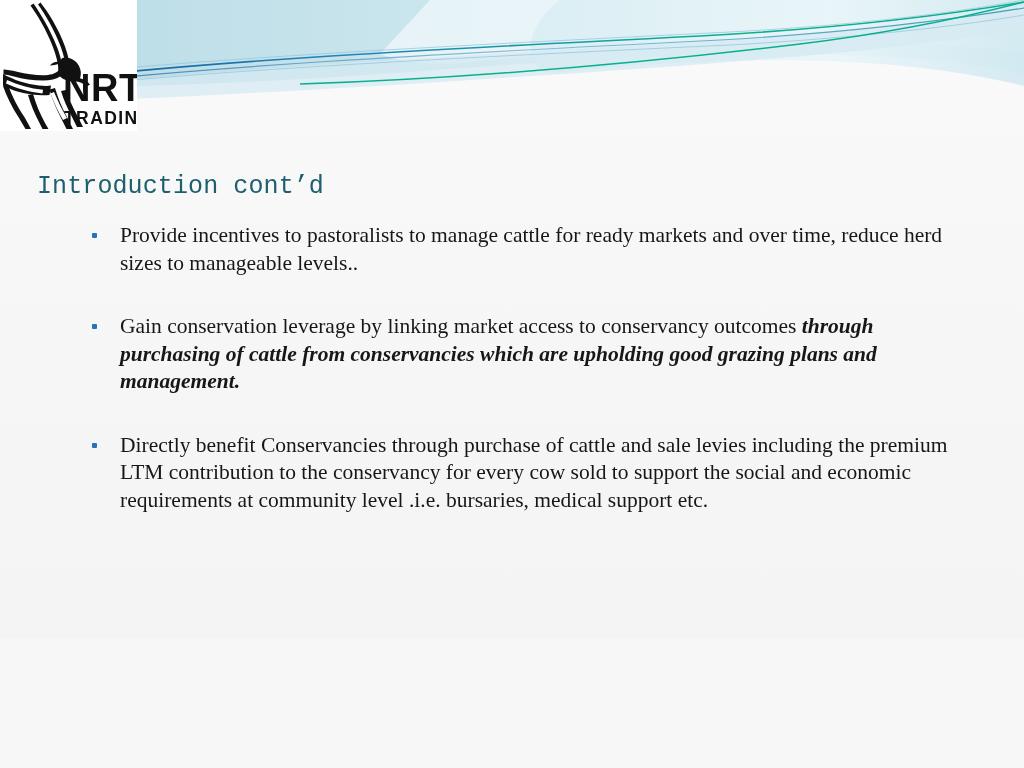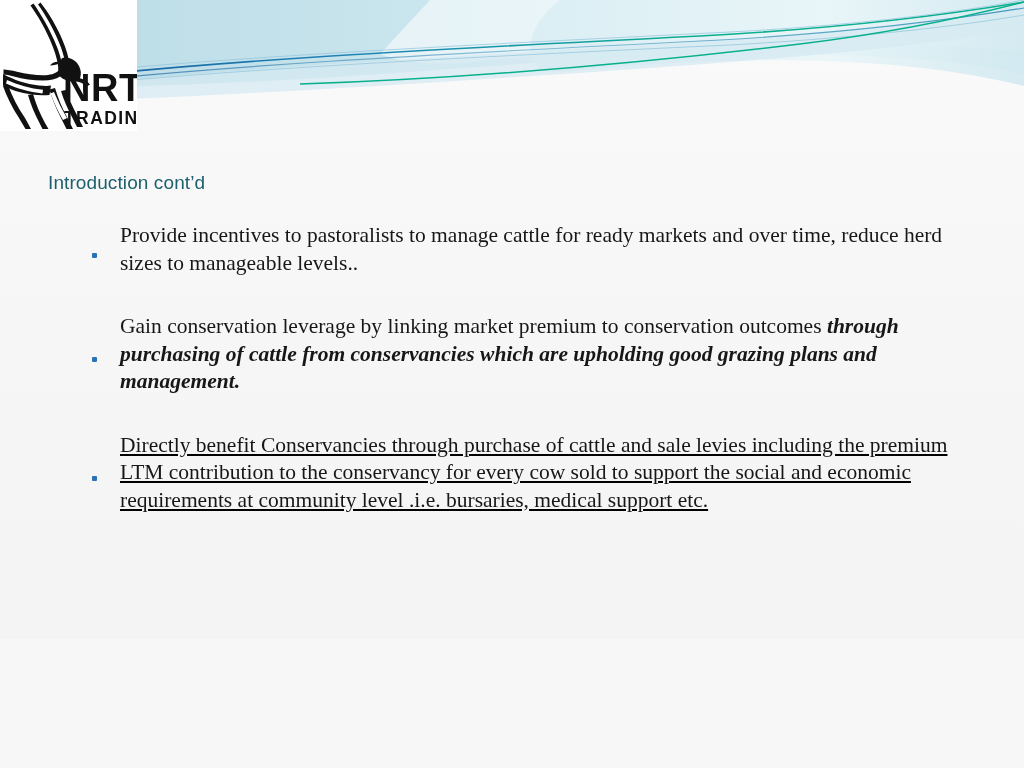--- a/index.html
+++ b/index.html
@@ -49,45 +49,44 @@
   }
   .logo-box svg {
     position: absolute;
     top: 0;
     left: 0;
   }
 
   
   .slide-title {
     position: absolute;
-    left: 48px;
+    left: 37px;
     top: 172px;
-    font-family: Liberation Sans, sans-serif;
-    font-size: 19px;
+    font-family: Liberation Mono, monospace;
+    font-size: 25px;
     font-weight: 400;
     color: #1d5f6e;
     letter-spacing: 0.1px;
     white-space: nowrap;
   }
 
   
   .content {
     position: absolute;
     left: 88px;
     top: 222px;
     width: 890px;
   }
   .bullet-row {
     display: flex;
-    align-items: center;
+    align-items: flex-start;
     margin-bottom: 36px;
   }
   .bullet-row:last-child {
     margin-bottom: 16px;
-    text-decoration: underline;
   }
   .bullet-marker {
     flex: 0 0 auto;
     width: 32px;
     padding-top: 11px;
     line-height: 0;
   }
   .bullet-marker i {
     display: block;
     width: 5px;
@@ -217,21 +216,21 @@
       <div class="bullet-text">
         <span>Provide incentives to pastoralists to manage cattle for ready markets and over time, reduce herd sizes to manageable levels..</span>
       </div>
     </div>
 
     <div class="bullet-row">
       <div class="bullet-marker">
           <i></i>
         </div>
       <div class="bullet-text">
-        <span>Gain conservation leverage by linking market premium to conservation outcomes </span><span class="em">through  purchasing  of cattle from conservancies which are upholding good grazing plans  and management.</span>
+        <span>Gain conservation leverage by linking market access to conservancy outcomes </span><span class="em">through  purchasing  of cattle from conservancies which are upholding good grazing plans  and management.</span>
       </div>
     </div>
 
     <div class="bullet-row">
       <div class="bullet-marker">
           <i></i>
         </div>
       <div class="bullet-text">
         <span>Directly benefit Conservancies through purchase of cattle  and sale levies including the premium LTM contribution to the conservancy for every cow sold to support the social and economic requirements at community level .i.e. bursaries, medical support etc.</span>
       </div>

